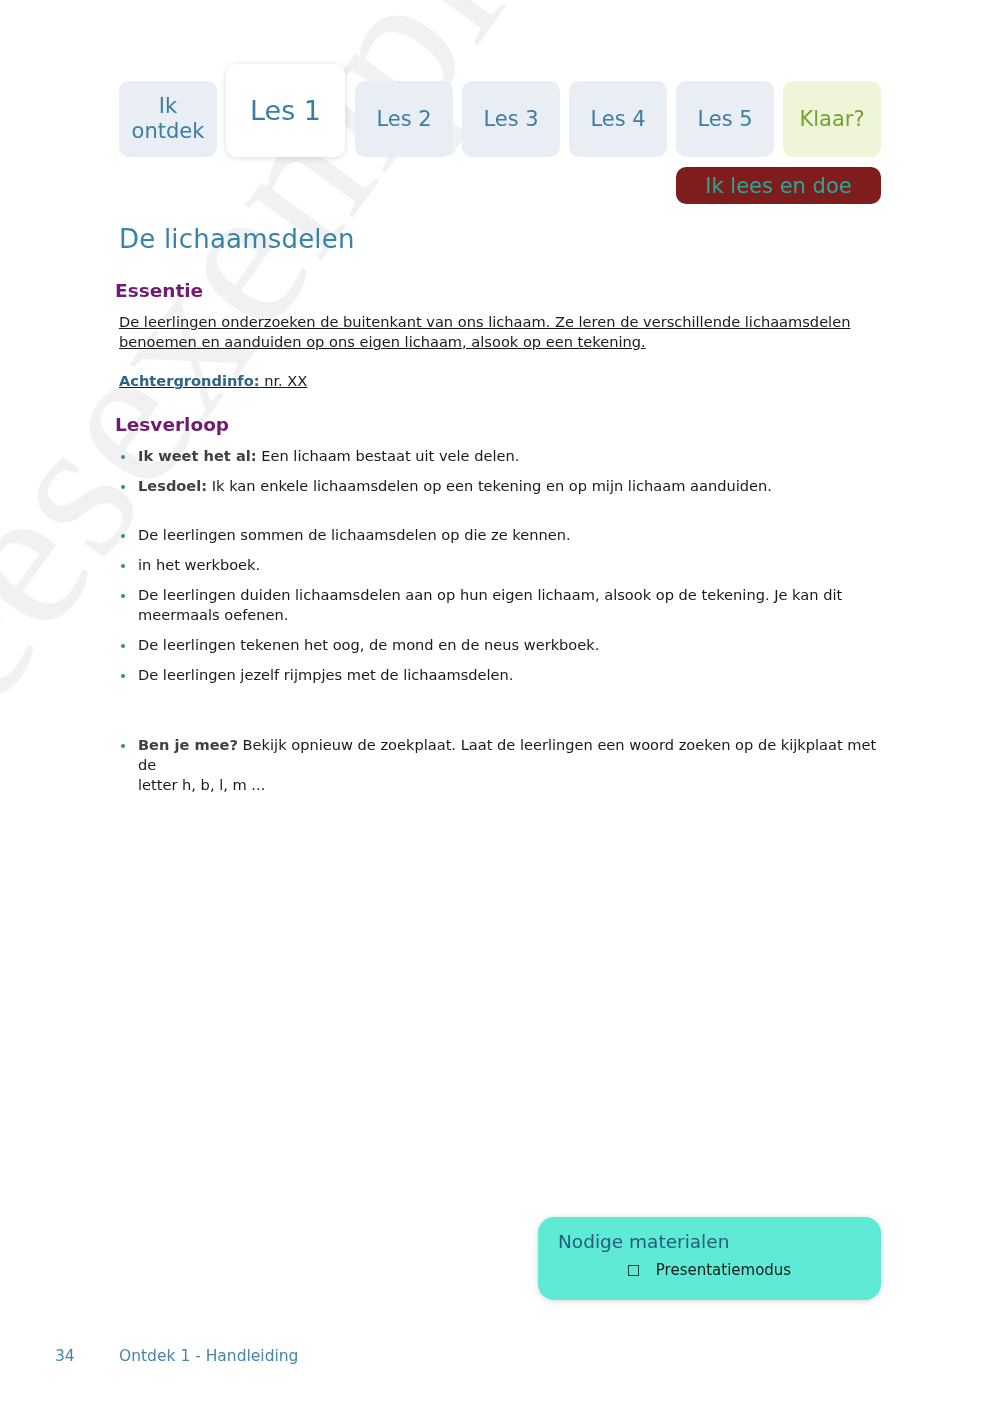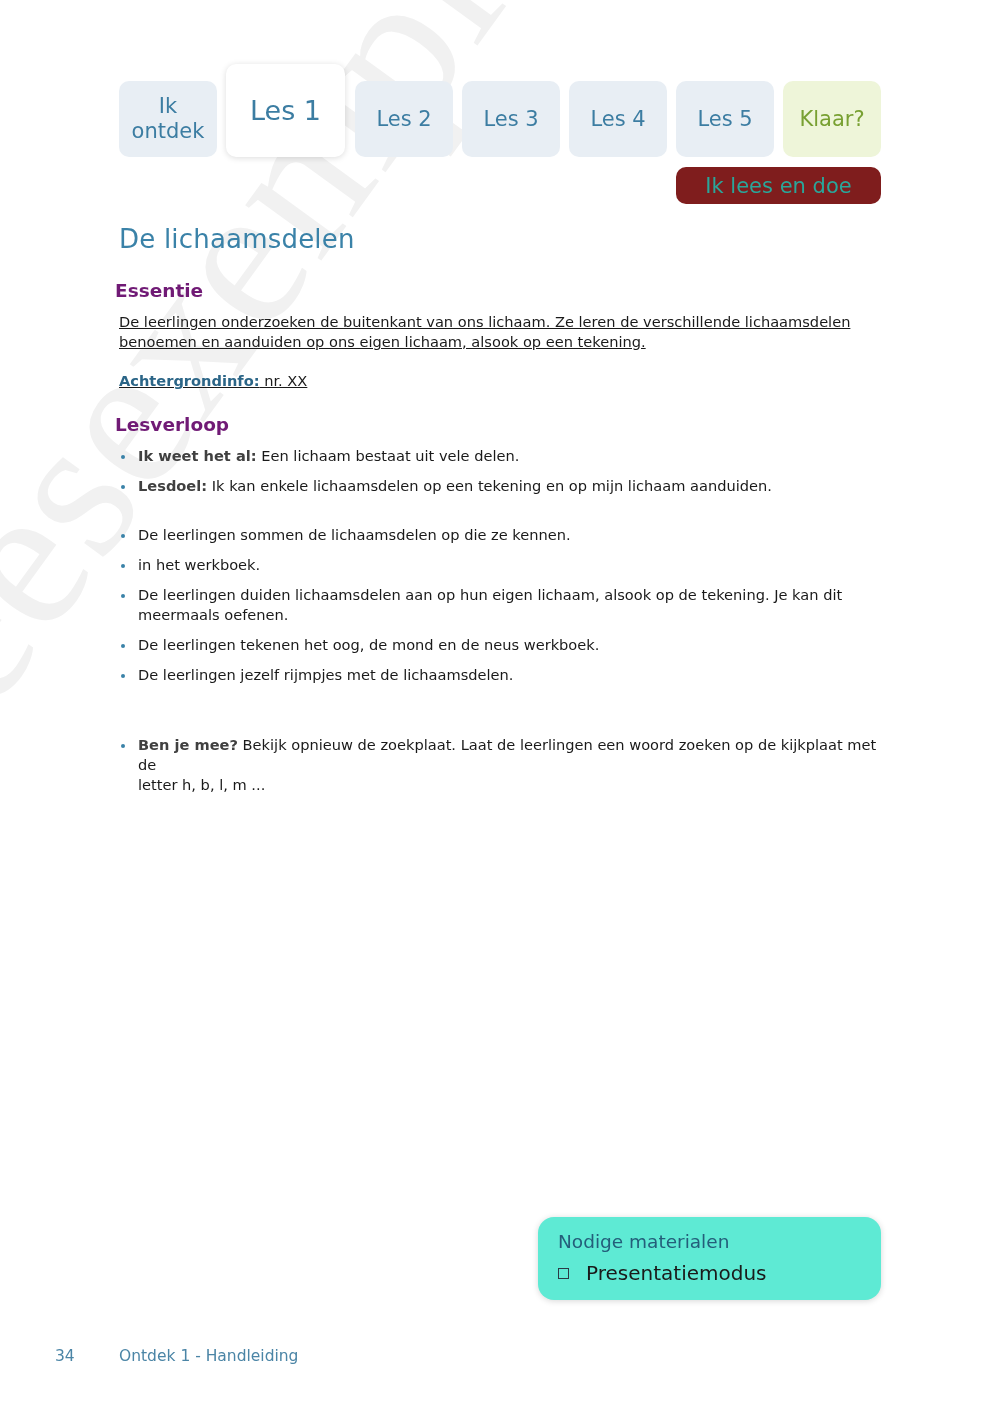--- a/index.html
+++ b/index.html
@@ -77,21 +77,21 @@
       width: 4px; height: 4px; border-radius: 50%; background: #3a82a8;
     }
 
     .materials {
       position: absolute; left: 538px; top: 1217px; width: 343px; height: 83px;
       background: #5eead4; border-radius: 16px;
       box-shadow: 0 1px 6px rgba(0,0,0,0.16);
       padding: 14px 20px;
     }
     .materials .mtitle { font-size: 18.5px; color: #245e7a; margin-bottom: 9px; }
-    .materials .mitem { display: flex; align-items: center; font-size: 20px; color: #1a1a1a; }
+    .materials .mitem { display: flex; align-items: center; font-size: 15px; color: #1a1a1a; justify-content: center; }
     .checkbox {
       width: 11px; height: 11px; border: 1.3px solid #2b3a45; margin-right: 17px; display: inline-block;
       cursor: pointer;
     }
 
     .footer { position: absolute; top: 1347px; font-size: 15.5px; color: #4b85a6; }
   </style>
 </head>
 <body>
 

